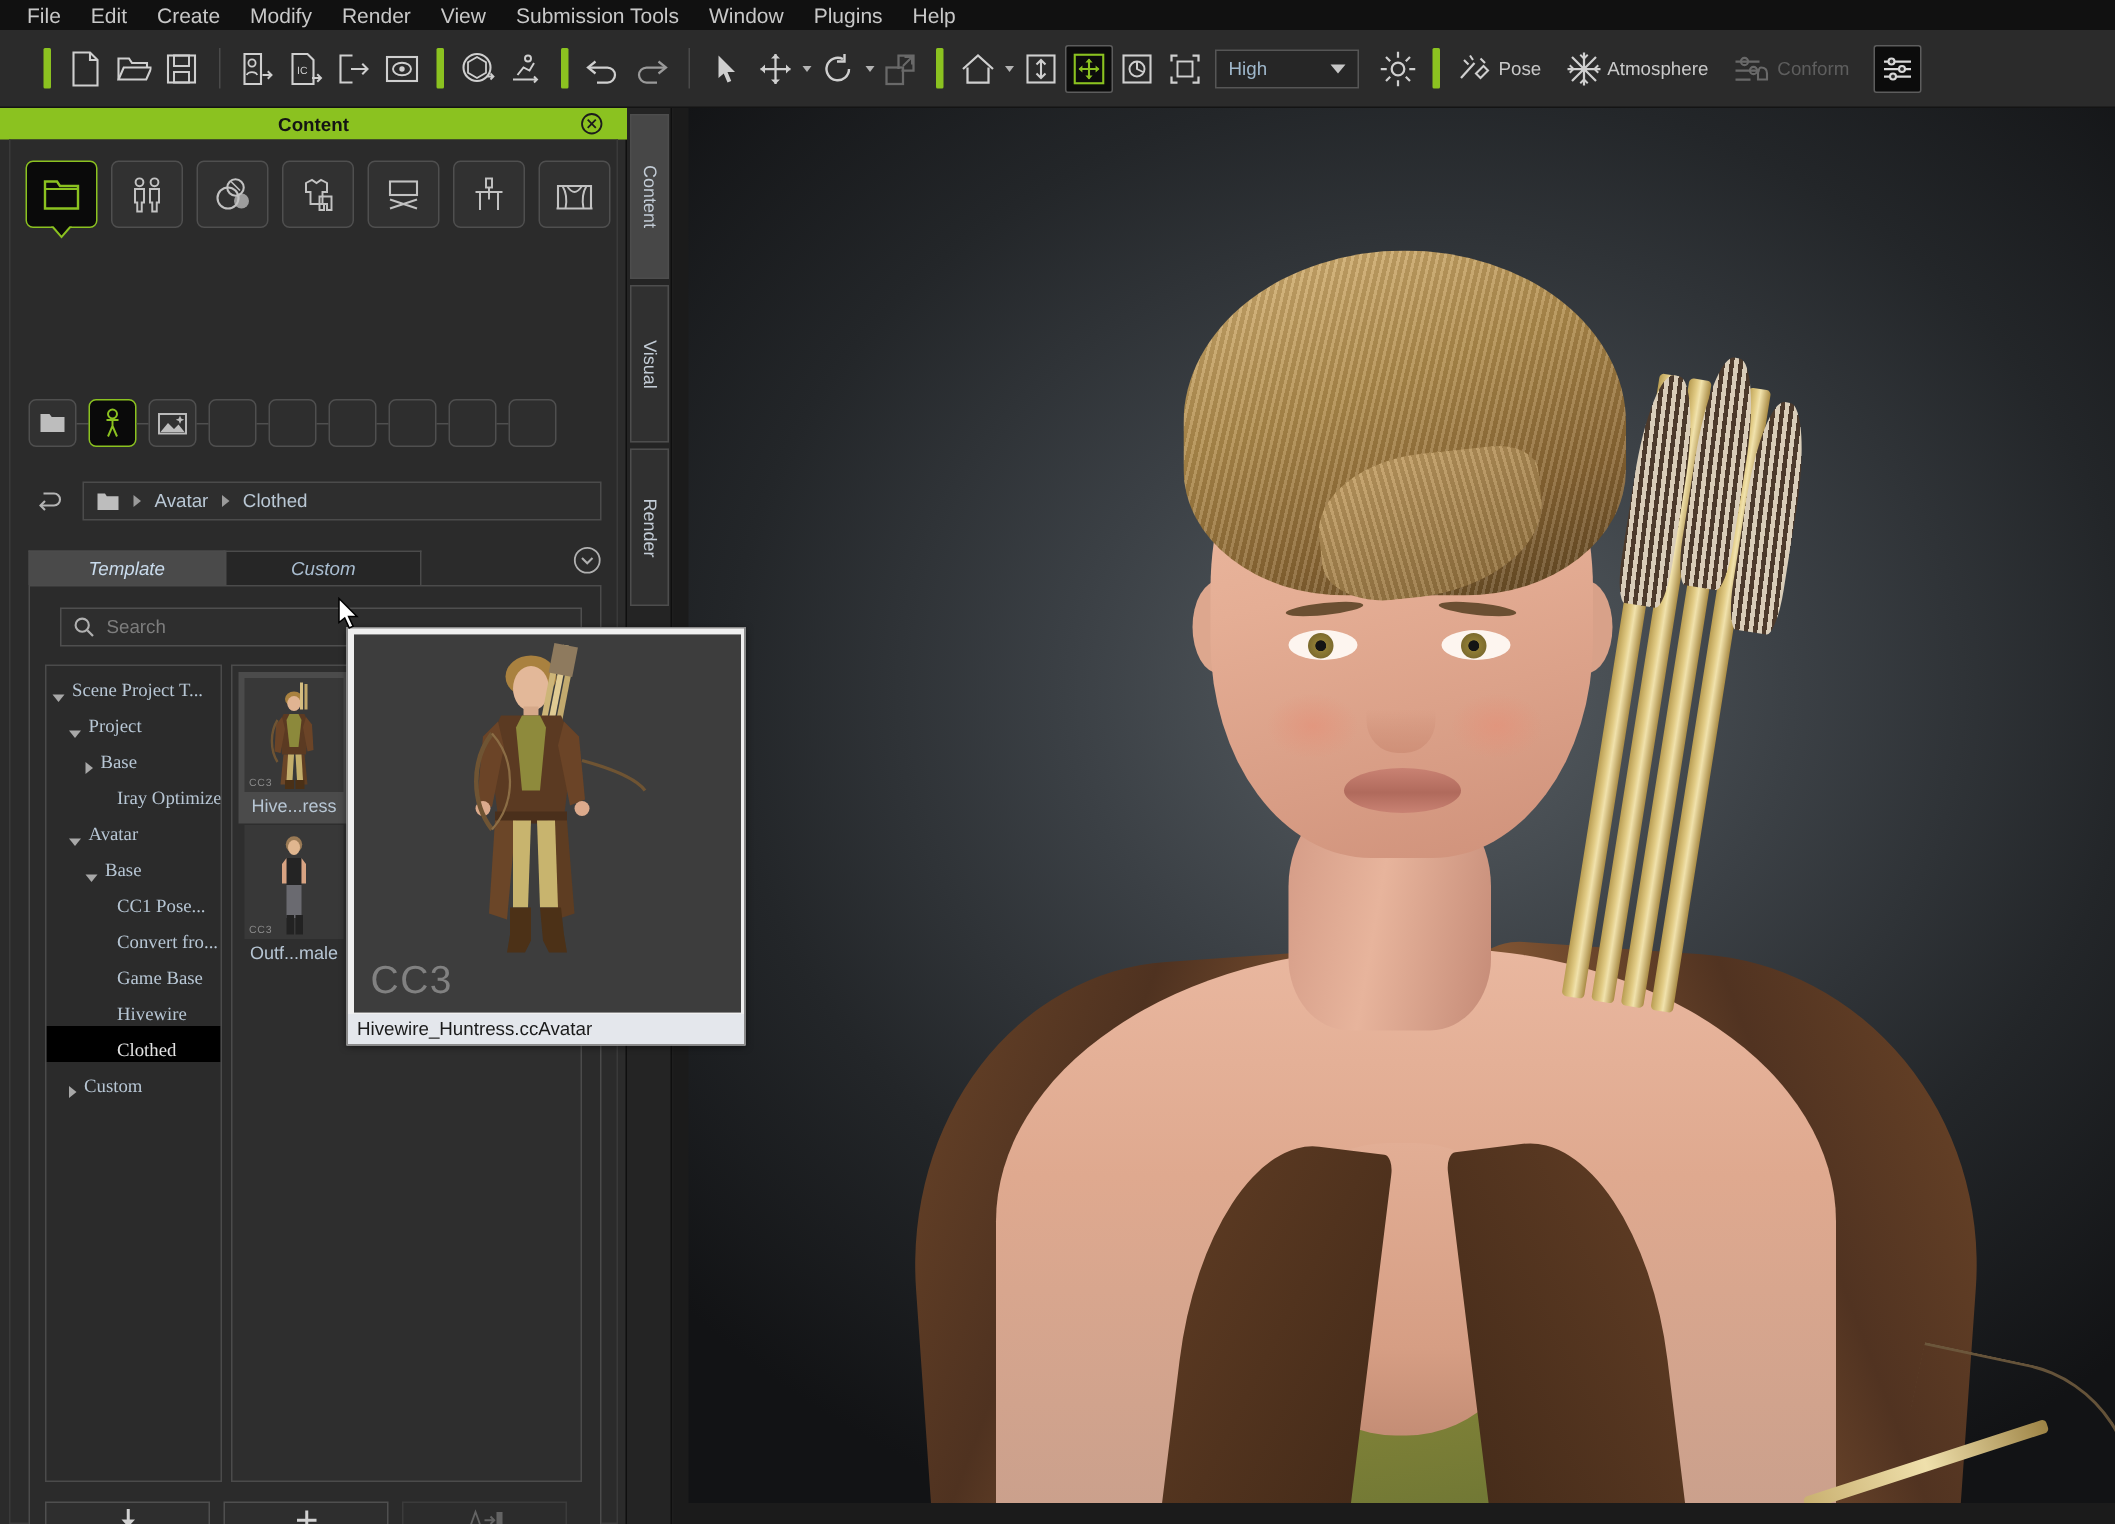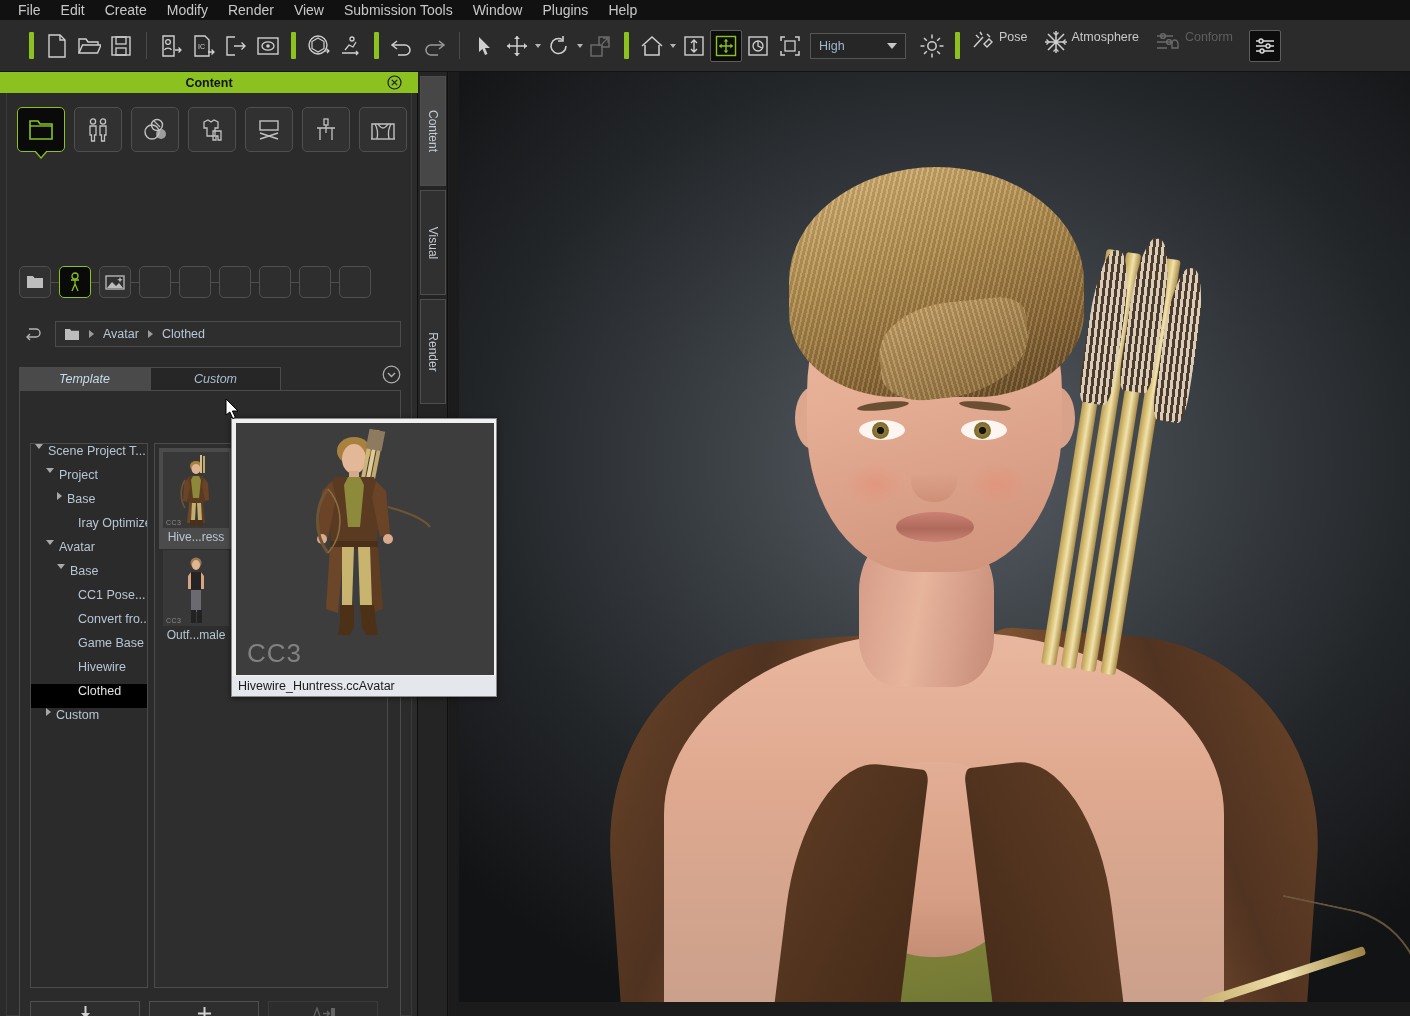--- a/index.html
+++ b/index.html
@@ -43,21 +43,21 @@
   .caret-lbl {
     display: flex; align-items: center; flex: none; cursor: default;
   }
   .caret {
     width: 0; height: 0; margin-left: 2px; margin-right: 2px;
     border-left: 3.5px solid transparent; border-right: 3.5px solid transparent;
     border-top: 4px solid #b4b4b4;
   }
   .tlabel { font-size: 12.5px; color: #c9c9c9; margin-left: 4px; margin-right: 8px; white-space: nowrap; }
   .tlabel.dim { color: #5e5e5e; }
-  .txtbtn { display: flex; align-items: flex-start; height: 32px; padding: 0 4px; border-radius: 2px; cursor: default; flex: none; }
+  .txtbtn { display: flex; align-items: center; height: 32px; padding: 0 4px; border-radius: 2px; cursor: default; flex: none; }
 
   .qualitysel {
     width: 96px; height: 26px; background: #262626; border: 1px solid #565656;
     display: flex; align-items: center; justify-content: space-between;
     padding: 0 8px; flex: none; margin-left: 4px; cursor: default;
   }
   .qualitysel span { font-size: 12.5px; color: #9fb8cc; }
   .qcaret { width:0;height:0;border-left:5px solid transparent;border-right:5px solid transparent;border-top:6px solid #c6c6c6; }
 
   
@@ -138,22 +138,22 @@
     border: none; outline: none; background: transparent; color: #c8c8c8;
     font-size: 12.5px; font-family: "Liberation Sans", sans-serif; margin-left: 8px; width: 300px;
   }
   .search-box input::placeholder { color: #7d7d7d; }
 
   .tree {
     position: absolute; left: 10px; top: 52px; width: 118px; height: 545px;
     background: #2b2b2b; border: 1px solid #4b4b4b; overflow: hidden;
   }
   .tree-item {
-    height: 24px; display: flex; align-items: flex-start; font-size: 12.5px;
-    color: #b7c6d4; white-space: nowrap; cursor: default; padding-right: 4px;
+    height: 24px; display: flex; align-items: flex-end; font-size: 12.5px;
+    color: #b7c6d4; white-space: nowrap; cursor: default; padding-right: 4px; font-family: Liberation Serif, serif;
   }
   .tree-item.sel { background: #000000; color: #e2e2e2; }
   .tri-open { width:0;height:0;border-left:4.5px solid transparent;border-right:4.5px solid transparent;border-top:5px solid #a8a8a8; margin-right:5px; flex:none; }
   .tri-closed { width:0;height:0;border-top:4.5px solid transparent;border-bottom:4.5px solid transparent;border-left:5px solid #a8a8a8; margin-right:5px; flex:none; }
   .tri-none { width: 5px; margin-right: 5px; flex: none; }
 
   .grid {
     position: absolute; left: 134px; top: 52px; width: 234px; height: 545px;
     background: #2e2e2e; border: 1px solid #4b4b4b; overflow: hidden;
   }
@@ -680,20 +680,27 @@
         <div class="tab-chev">
           <svg width="19" height="19" viewBox="0 0 19 19">
               <circle cx="9.5" cy="9.5" r="8.3" fill="none" stroke="#b0b0b0" stroke-width="1.2"></circle>
               <path d="M6 8l3.5 3.5L13 8" fill="none" stroke="#b0b0b0" stroke-width="1.4"></path>
             </svg>
         </div>
       </div>
 
       <div class="tab-panel">
 
+        <div class="search-box">
+          <svg width="14" height="14" viewBox="0 0 14 14">
+              <circle cx="5.8" cy="5.8" r="4.4" fill="none" stroke="#b0b0b0" stroke-width="1.4"></circle>
+              <path d="M9.2 9.2L13 13" stroke="#b0b0b0" stroke-width="1.5"></path>
+            </svg>
+          <input placeholder="Search" style="">
+        </div>
 
         <div class="tree" id="tree">
             <div class="tree-item" style="padding-left: 4px;">
               <div class="tri-open"></div>
               <span>Scene Project T...</span>
             </div>
             <div class="tree-item" style="padding-left: 15px;">
               <div class="tri-open"></div>
               <span>Project</span>
             </div>

